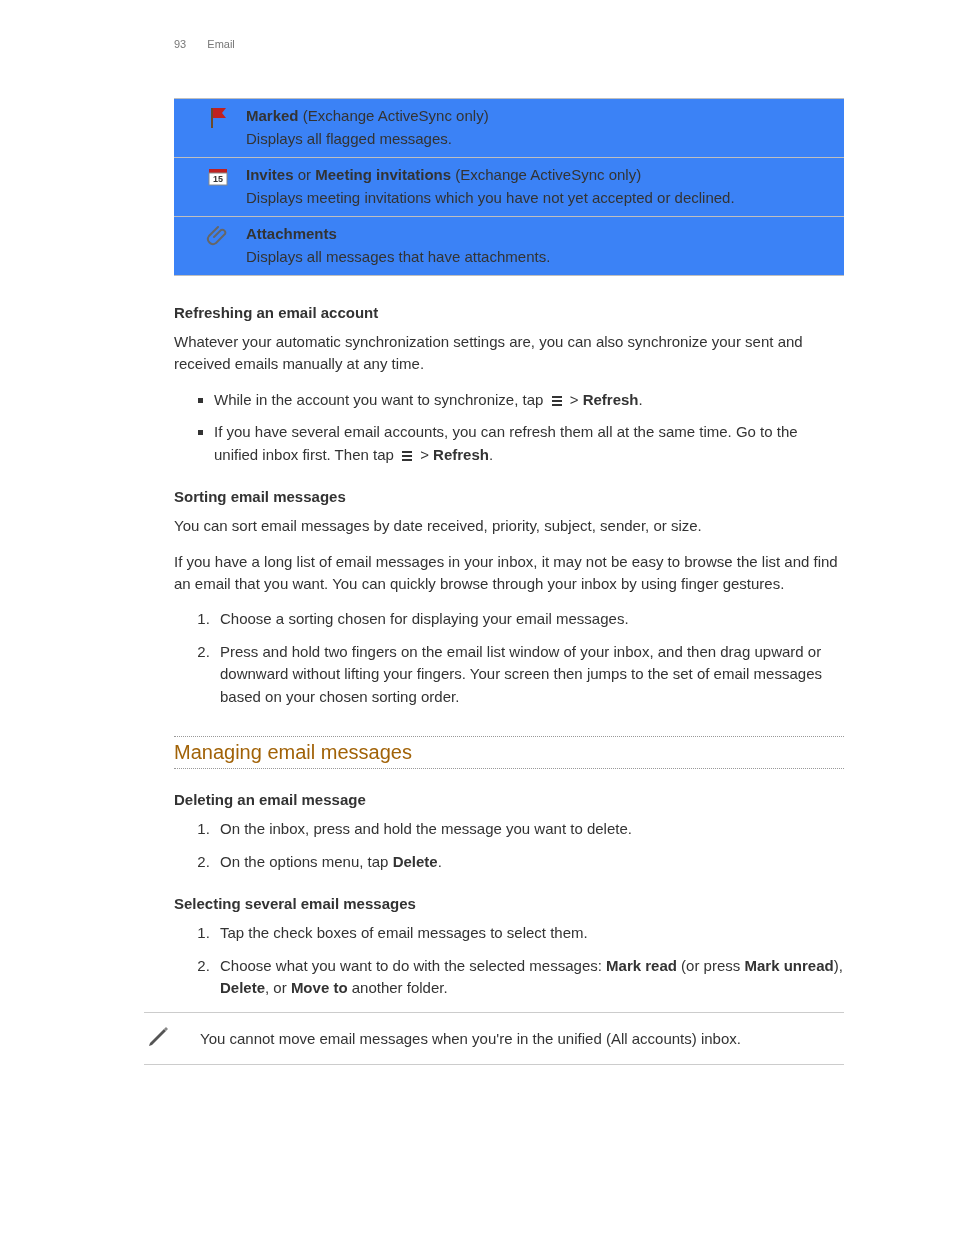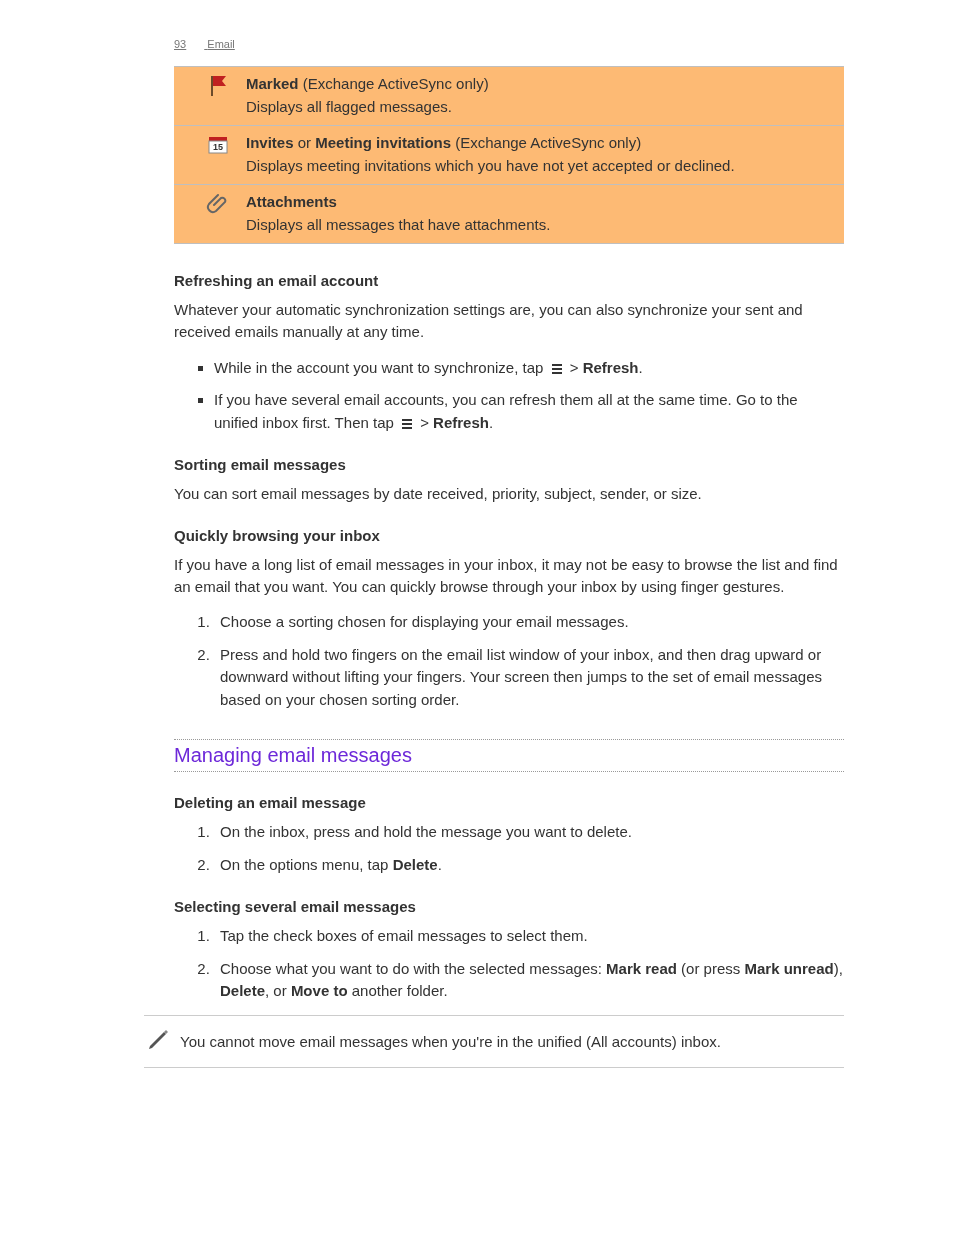--- a/index.html
+++ b/index.html
@@ -13,35 +13,34 @@
   .page {
     width: 954px;
     min-height: 1235px;
     box-sizing: border-box;
     padding: 38px 110px 60px 174px;
     background: #fff;
   }
   .page-header {
     font-size: 11px;
     color: #777;
-    margin-bottom: 16px;
-    text-decoration: underline;
+    margin-bottom: 48px;
   }
   .page-header .page-num { margin-right: 18px; }
   .spec-table {
     width: 100%;
     border-collapse: collapse;
     border-bottom: 1px solid #bfbfbf;
     margin-bottom: 28px;
   }
   .spec-table td {
     border-top: 1px solid #bfbfbf;
     vertical-align: top;
     padding: 8px 4px 10px 4px;
-    background: #fdba74;
+    background: #3b82f6;
   }
   .spec-table td.icon-cell {
     width: 40px;
     text-align: center;
     padding-top: 6px;
     padding-left: 24px;
   }
   .spec-row-title { font-weight: bold; }
   .spec-row-desc { margin-top: 6px; }
   .icon-flag svg, .icon-calendar svg, .icon-paperclip svg { width: 24px; height: 24px; }
@@ -52,35 +51,35 @@
   ol.numbered { padding-left: 40px; margin: 0 0 10px 0; }
   ol.numbered li { margin-bottom: 10px; line-height: 1.5; padding-left: 6px; }
   .menu-icon {
     display: inline-block;
     vertical-align: middle;
     margin: 0 2px;
   }
   .menu-icon svg { width: 14px; height: 14px; display: block; }
   .b { font-weight: bold; }
   .section-green {
-    color: #6d28d9;
+    color: #a16207;
     font-size: 20px;
     border-top: 1px dotted #999;
     border-bottom: 1px dotted #999;
     padding: 4px 0;
     margin: 28px 0 18px 0;
   }
   .note-row {
     display: flex;
     align-items: center;
     border-top: 1px solid #ccc;
     border-bottom: 1px solid #ccc;
     padding: 12px 0;
     margin-top: 12px;
-    gap: 8px;
+    gap: 28px;
     margin-left: -30px;
   }
   .note-icon { width: 28px; text-align: center; flex-shrink: 0; }
   .note-icon svg { width: 24px; height: 24px; }
 </style>
 </head>
 <body>
 
 <div class="page">
 
@@ -157,21 +156,20 @@
             <line x1="2" y1="7" x2="12" y2="7" stroke="#333" stroke-width="2"></line>
             <line x1="2" y1="11" x2="12" y2="11" stroke="#333" stroke-width="2"></line>
           </svg></span>
       <span> &gt; </span><span class="b">Refresh</span><span>.</span>
     </li>
   </ul>
 
   <div class="section-sub">Sorting email messages</div>
   <p>You can sort email messages by date received, priority, subject, sender, or size.</p>
 
-  <div class="section-sub">Quickly browsing your inbox</div>
   <p>If you have a long list of email messages in your inbox, it may not be easy to browse the list and find an email that you want. You can quickly browse through your inbox by using finger gestures.</p>
   <ol class="numbered">
     <li>Choose a sorting chosen for displaying your email messages.</li>
     <li>Press and hold two fingers on the email list window of your inbox, and then drag upward or downward without lifting your fingers. Your screen then jumps to the set of email messages based on your chosen sorting order.</li>
   </ol>
 
   <div class="section-green">Managing email messages</div>
 
   <div class="section-sub">Deleting an email message</div>
   <ol class="numbered">

